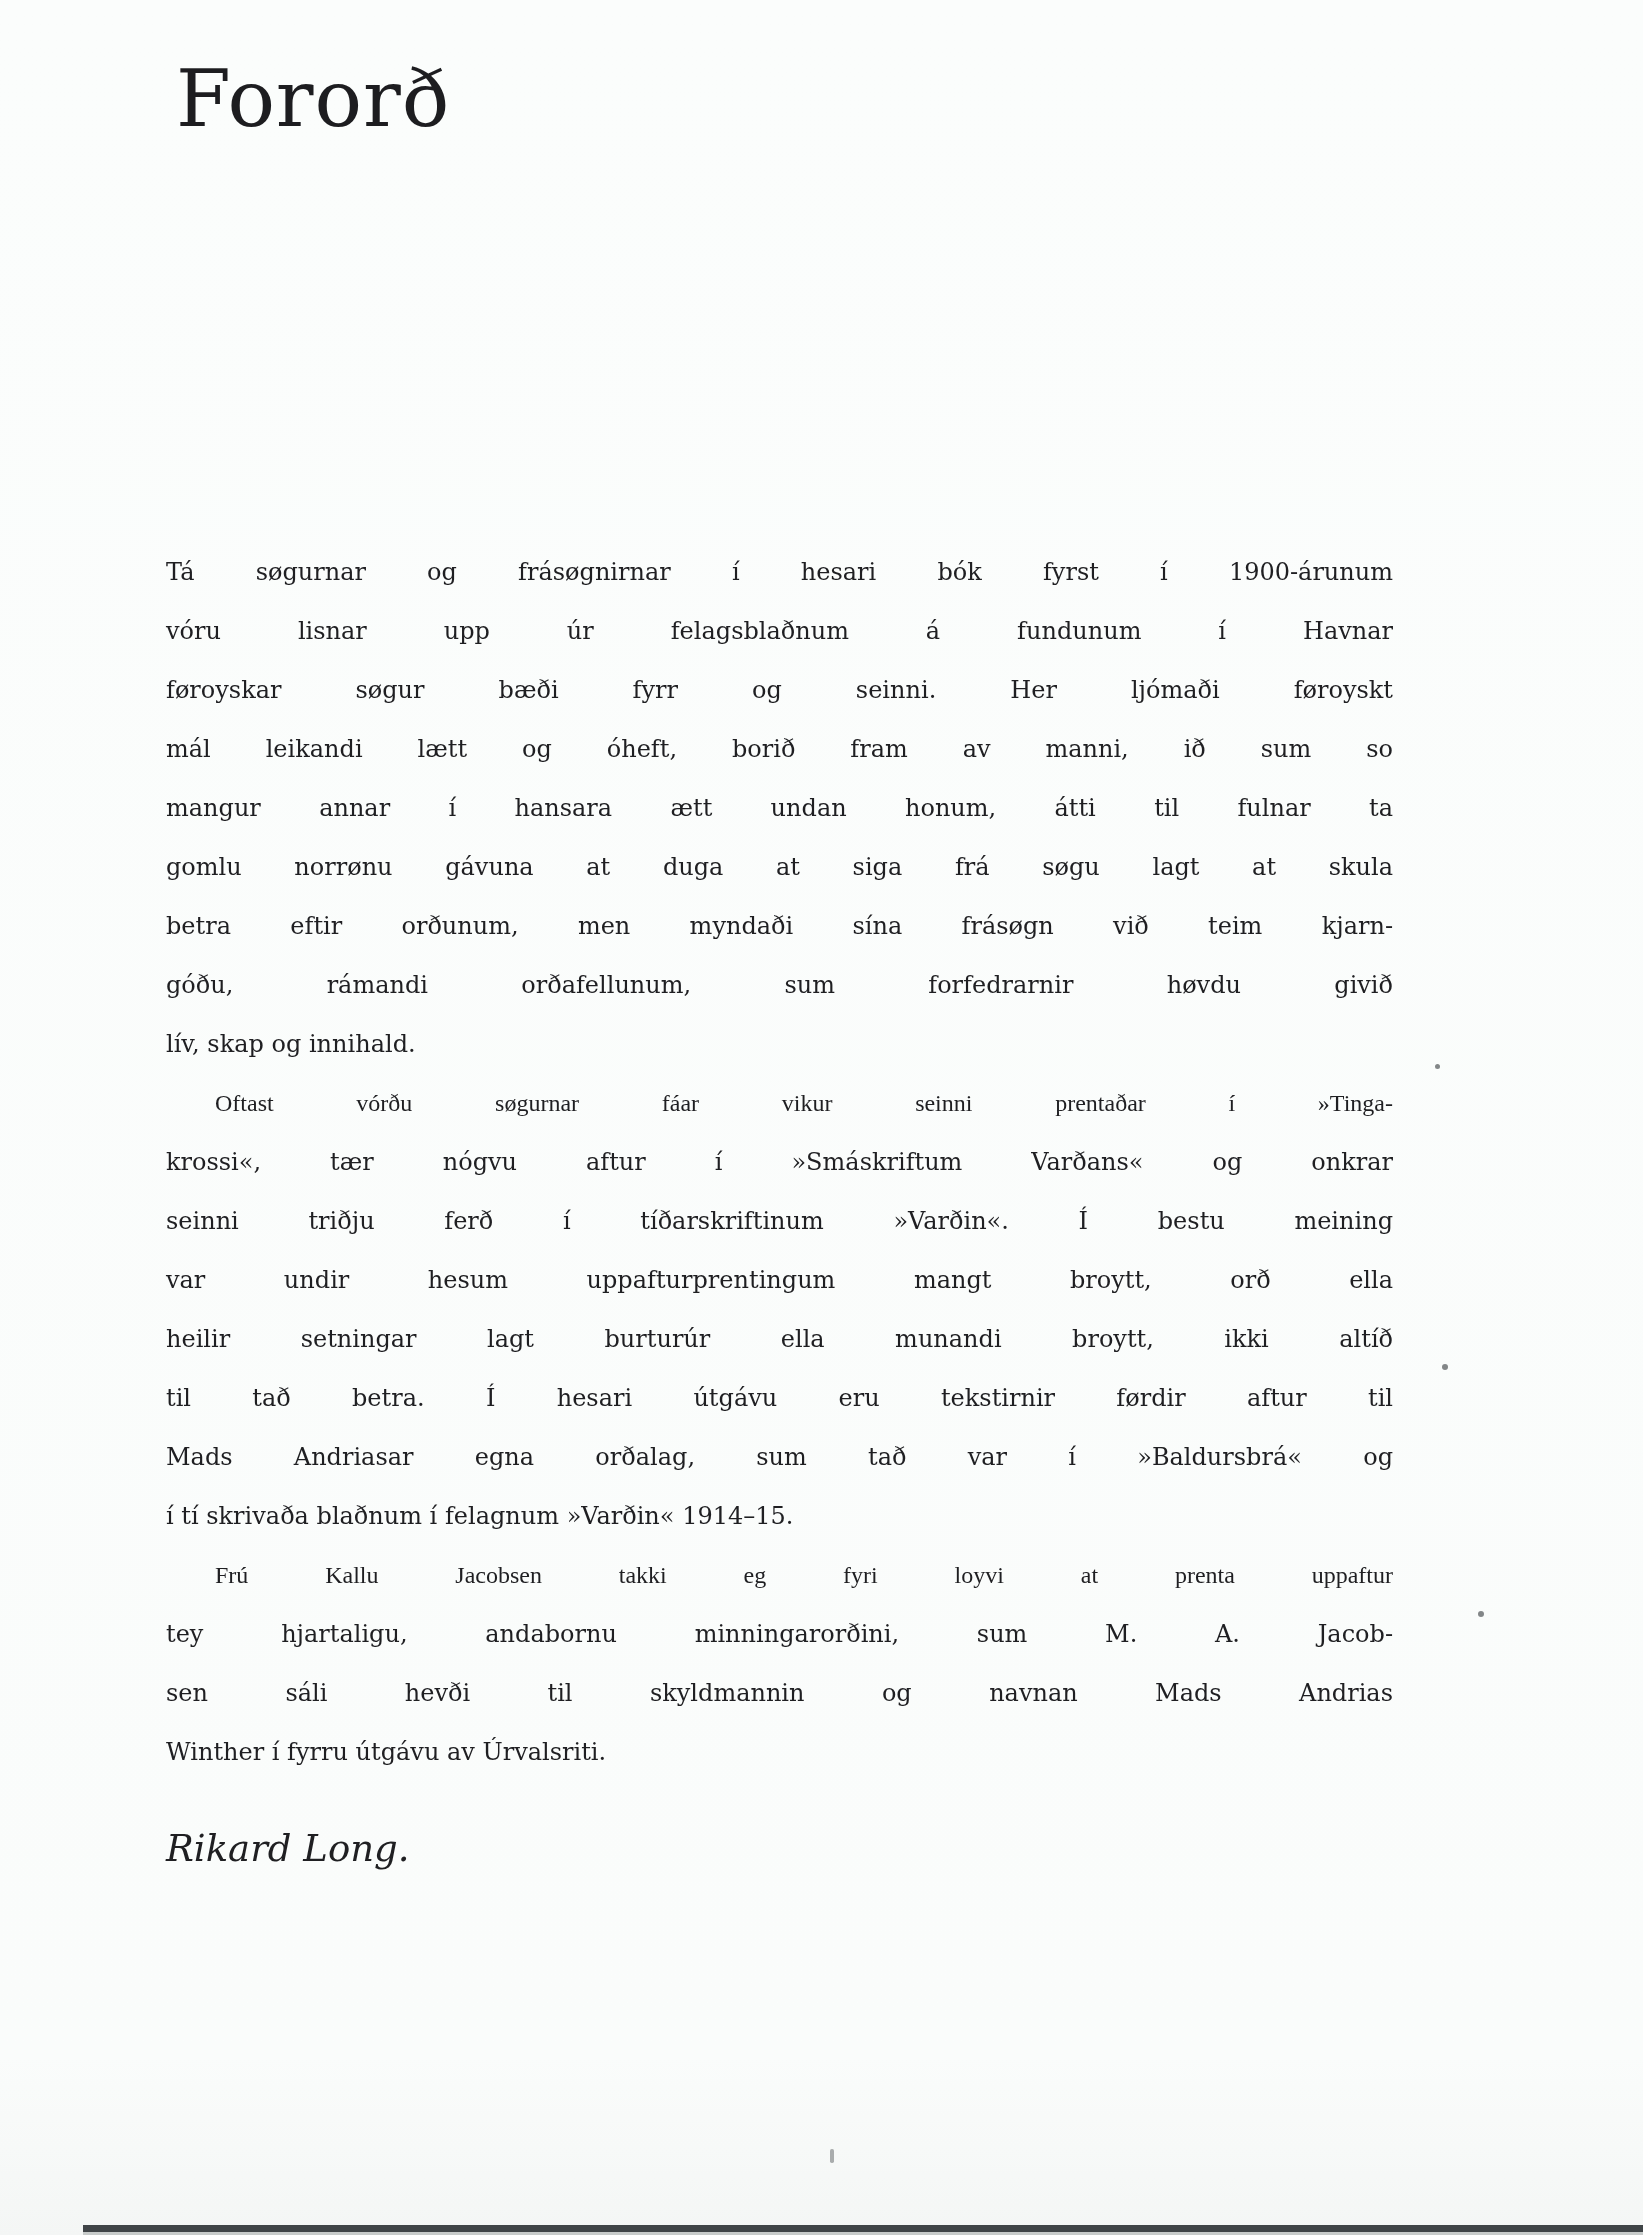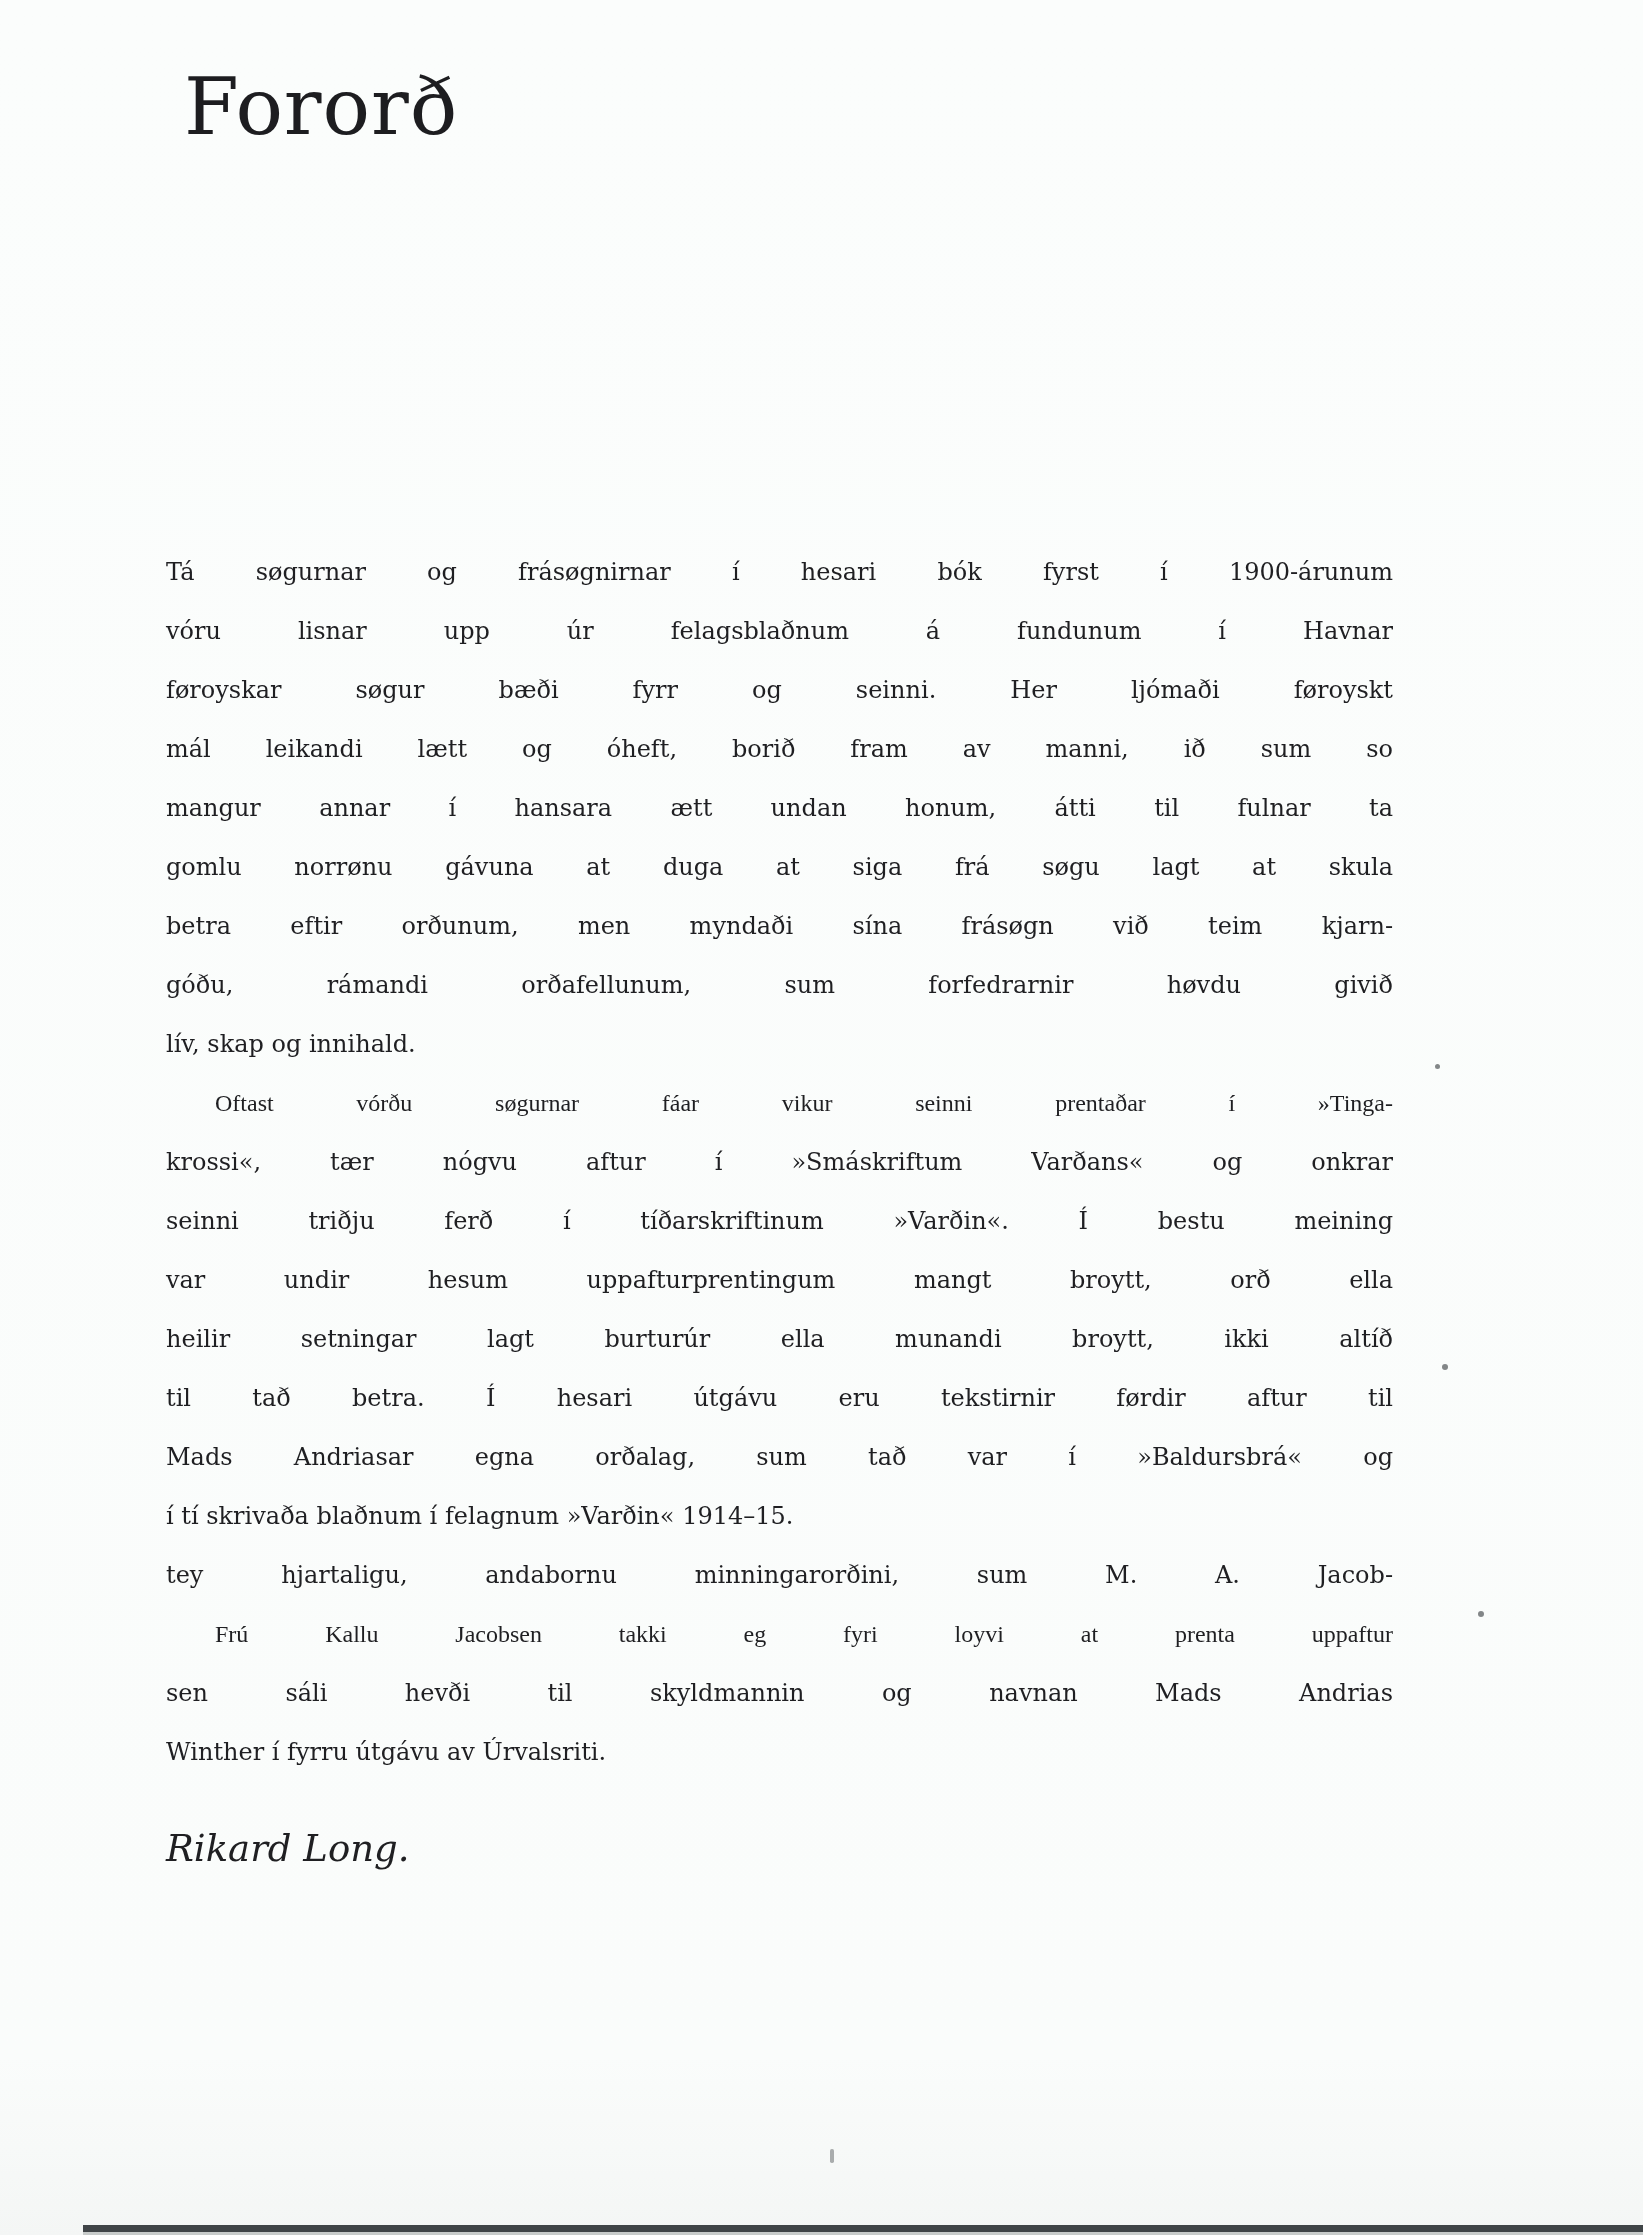--- a/index.html
+++ b/index.html
@@ -17,21 +17,21 @@
   }
   .page {
     position: absolute;
     inset: 0;
     background: linear-gradient(180deg, #fbfdfc 0%, #fafcfb 92%, #f4f6f5 100%);
   }
   .title {
     position: absolute;
     left: 168px;
     top: 45px;
-    margin: 16px;
+    margin: 8px;
     font-size: 79px;
     font-weight: normal;
     letter-spacing: 0.9px;
     color: #1d1d20;
   }
   .body-text {
     position: absolute;
     left: 166px;
     top: 543px;
     width: 1227px;
@@ -105,22 +105,22 @@
       <div class="line">góðu, rámandi orðafellunum, sum forfedrarnir høvdu givið</div>
       <div class="line last">lív, skap og innihald.</div>
       <div class="line indent">Oftast vórðu søgurnar fáar vikur seinni prentaðar í »Tinga-</div>
       <div class="line">krossi«, tær nógvu aftur í »Smáskriftum Varðans« og onkrar</div>
       <div class="line">seinni triðju ferð í tíðarskriftinum »Varðin«. Í bestu meining</div>
       <div class="line">var undir hesum uppafturprentingum mangt broytt, orð ella</div>
       <div class="line">heilir setningar lagt burturúr ella munandi broytt, ikki altíð</div>
       <div class="line">til tað betra. Í hesari útgávu eru tekstirnir førdir aftur til</div>
       <div class="line">Mads Andriasar egna orðalag, sum tað var í »Baldursbrá« og</div>
       <div class="line last">í tí skrivaða blaðnum í felagnum »Varðin« 1914–15.</div>
+      <div class="line indent">Frú Kallu Jacobsen takki eg fyri loyvi at prenta uppaftur</div>
       <div class="line">tey hjartaligu, andabornu minningarorðini, sum M. A. Jacob-</div>
-      <div class="line indent">Frú Kallu Jacobsen takki eg fyri loyvi at prenta uppaftur</div>
       <div class="line">sen sáli hevði til skyldmannin og navnan Mads Andrias</div>
       <div class="line last">Winther í fyrru útgávu av Úrvalsriti.</div>
     </div>
 
   <div class="signature">Rikard Long.</div>
 
   <div class="speck s1"></div>
   <div class="speck s2"></div>
   <div class="speck s3"></div>
   <div class="speck s4"></div>

